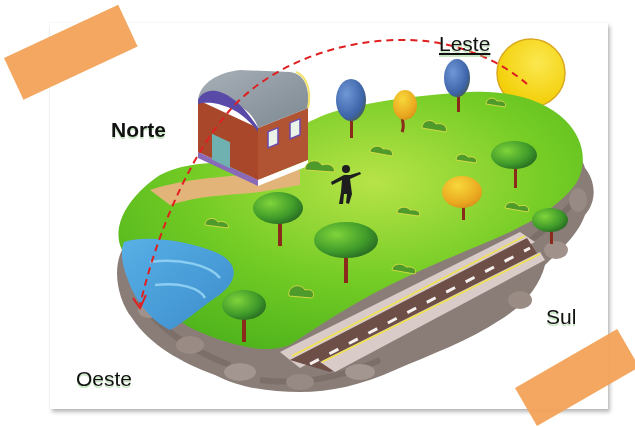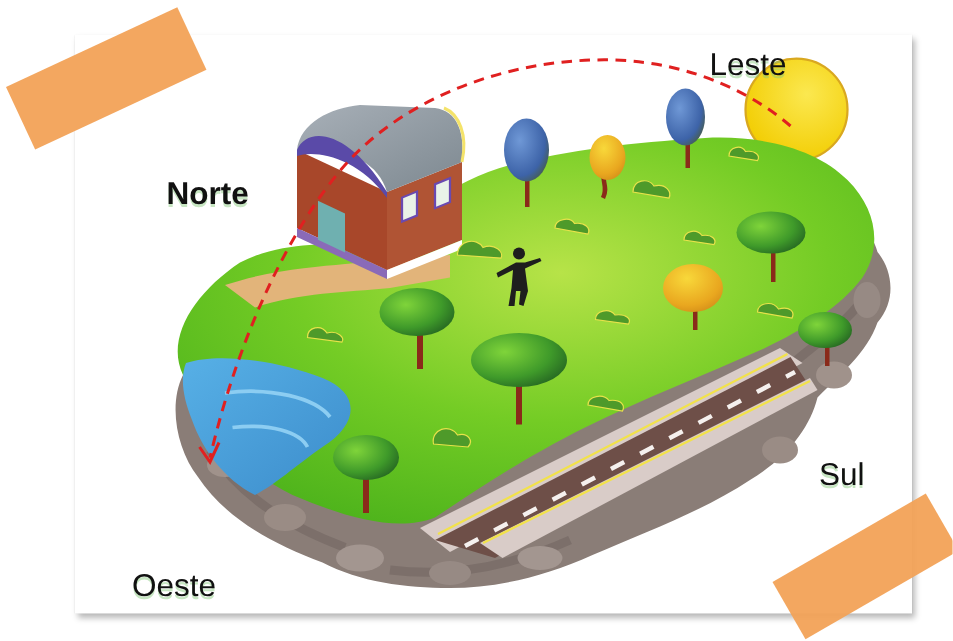--- a/index.html
+++ b/index.html
@@ -181,15 +181,15 @@
   <g>
     <path d="M527,84 C505,65 465,42 410,40 C340,38 270,65 230,110 C195,150 160,220 140,305" stroke="#e02020" stroke-width="2" fill="none" stroke-dasharray="7,5"></path>
     <path d="M133,298 L140,308 L146,295" stroke="#e02020" stroke-width="2" fill="none"></path>
   </g>
 </svg>
 
 <div class="tape" style="left:4px; top:26px; width:126px; height:46px; transform:rotate(-25deg); transform-origin:left top; top:58px;"></div>
 <div class="tape" style="left:515px; top:388px; width:118px; height:44px; transform:rotate(-30deg); transform-origin:left top;"></div>
 
 <div class="label" style="left:111px; top:119px;font-weight:bold;">Norte</div>
-<div class="label" style="left:473px; top:33px;">Leste</div>
+<div class="label" style="left:439px; top:33px;text-decoration:underline;">Leste</div>
 <div class="label" style="left:546px; top:306px;">Sul</div>
-<div class="label" style="left:76px; top:380px;margin-left:12px;">Oeste</div>
+<div class="label" style="left:76px; top:368px;">Oeste</div>
 
 </body></html>

